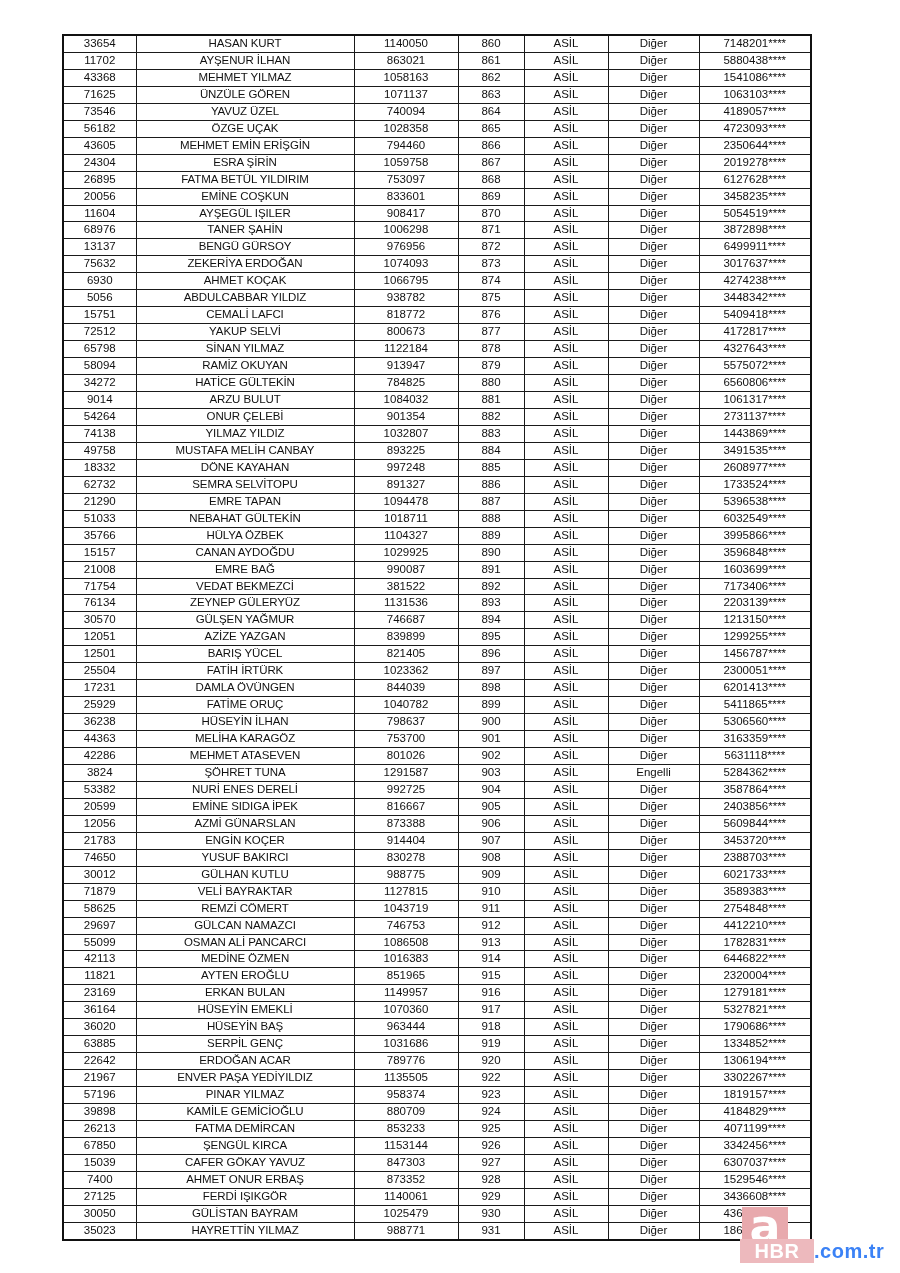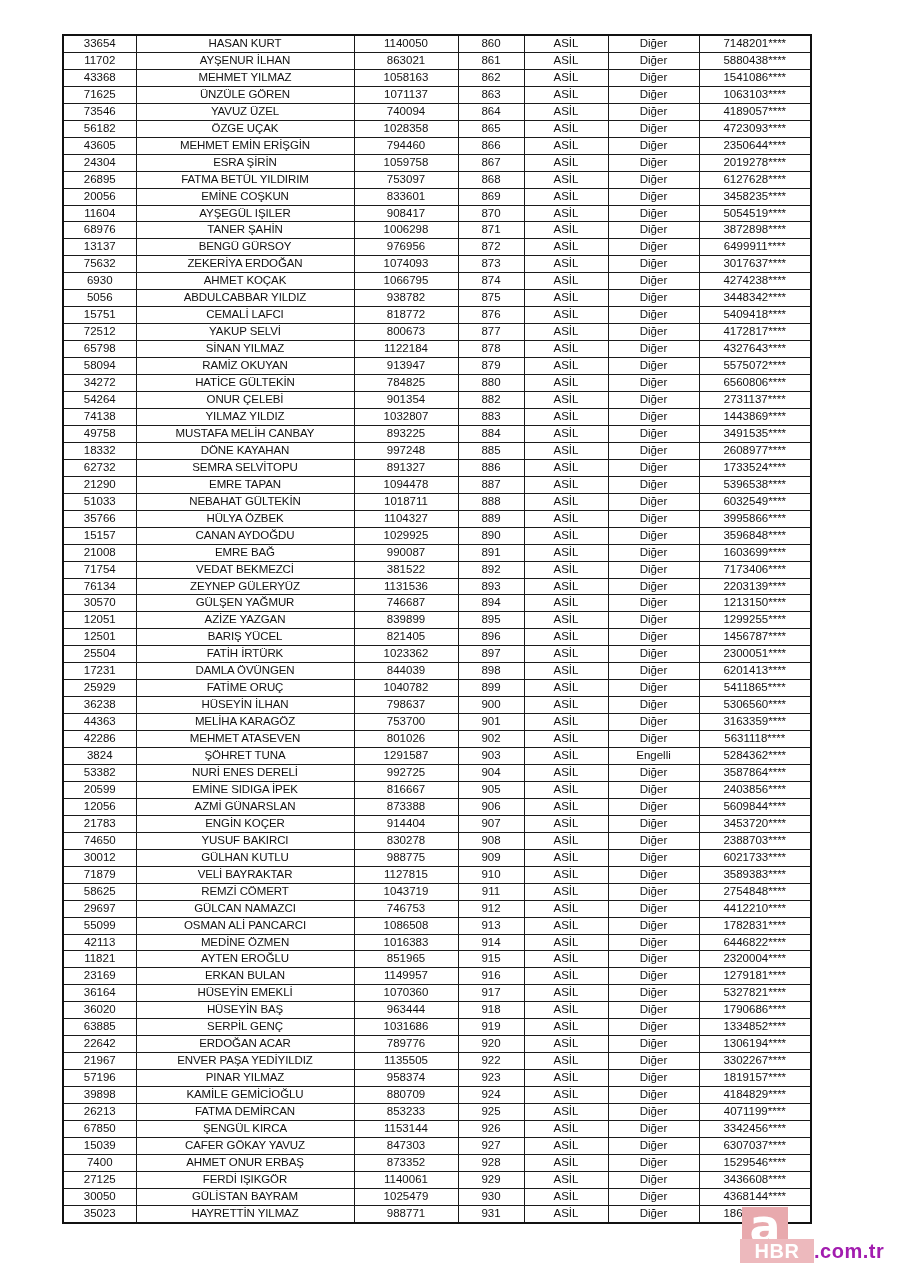--- a/index.html
+++ b/index.html
@@ -113,21 +113,21 @@
     font-weight: bold;
     line-height: 24px;
     text-align: center;
     letter-spacing: 0.5px;
   }
   #watermark .wm-dotcom {
     position: absolute;
     left: 84px;
     top: 32px;
     height: 24px;
-    color: #a21caf;
+    color: #3b82f6;
     font-family: "Liberation Sans", sans-serif;
     font-size: 20px;
     font-weight: bold;
     line-height: 24px;
     letter-spacing: 0.5px;
   }
 </style>
 </head>
 <body>
 
@@ -328,20 +328,29 @@
           <tr>
             <td class="cell-basvuru">34272</td>
             <td class="cell-ad">HATİCE GÜLTEKİN</td>
             <td class="cell-kura">784825</td>
             <td class="cell-sira">880</td>
             <td class="cell-durum">ASİL</td>
             <td class="cell-tip">Diğer</td>
             <td class="cell-tc">6560806****</td>
           </tr>
           <tr>
+            <td class="cell-basvuru">9014</td>
+            <td class="cell-ad">ARZU BULUT</td>
+            <td class="cell-kura">1084032</td>
+            <td class="cell-sira">881</td>
+            <td class="cell-durum">ASİL</td>
+            <td class="cell-tip">Diğer</td>
+            <td class="cell-tc">1061317****</td>
+          </tr>
+          <tr>
             <td class="cell-basvuru">54264</td>
             <td class="cell-ad">ONUR ÇELEBİ</td>
             <td class="cell-kura">901354</td>
             <td class="cell-sira">882</td>
             <td class="cell-durum">ASİL</td>
             <td class="cell-tip">Diğer</td>
             <td class="cell-tc">2731137****</td>
           </tr>
           <tr>
             <td class="cell-basvuru">74138</td>

